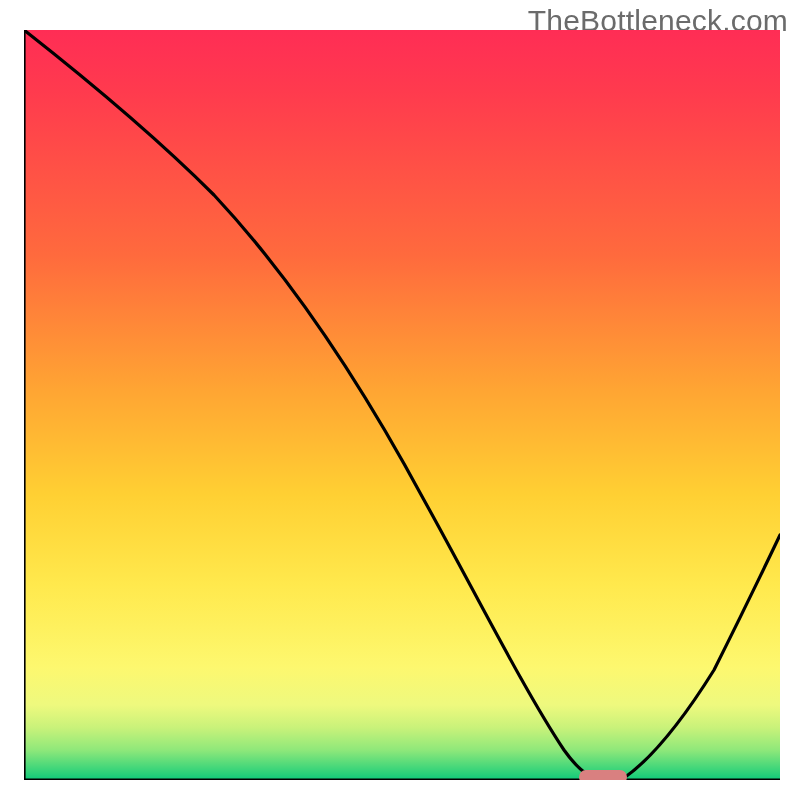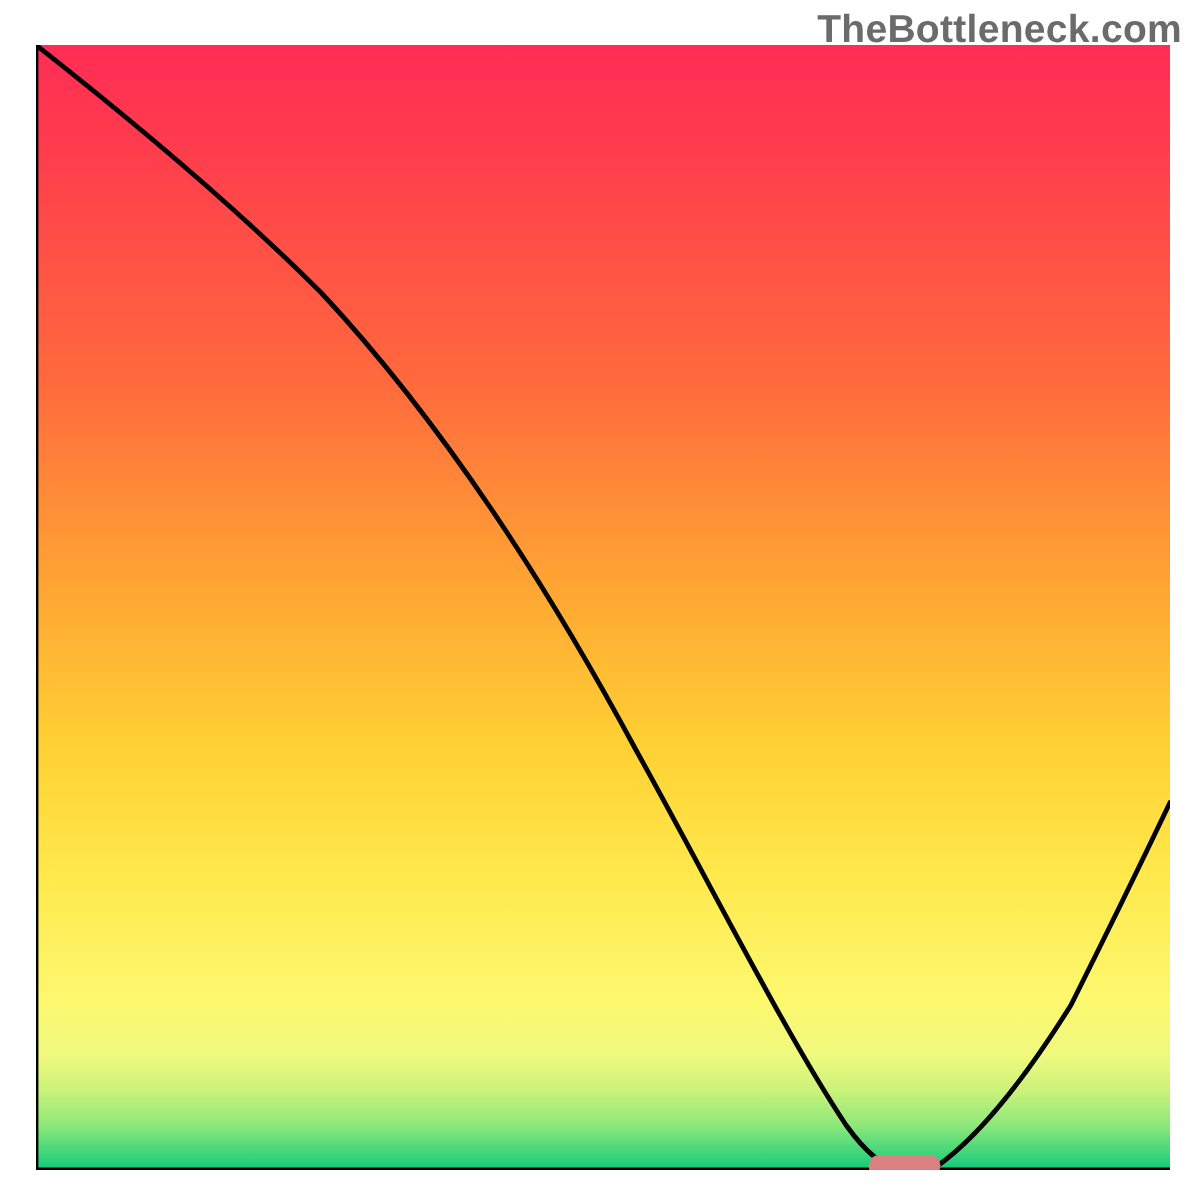--- a/index.html
+++ b/index.html
@@ -13,22 +13,22 @@
   }
   .wrap {
     position: relative;
     width: 800px;
     height: 800px;
   }
   .watermark {
     position: absolute;
     top: 4px;
     right: 12px;
-    font-size: 26px;
-    font-weight: 700;
+    font-size: 30px;
+    font-weight: 400;
     color: #6b6b6b;
     letter-spacing: 0.2px;
     user-select: none;
   }
   .plot-area {
     position: absolute;
     left: 24px;
     top: 30px;
     width: 756px;   
     height: 750px;  

